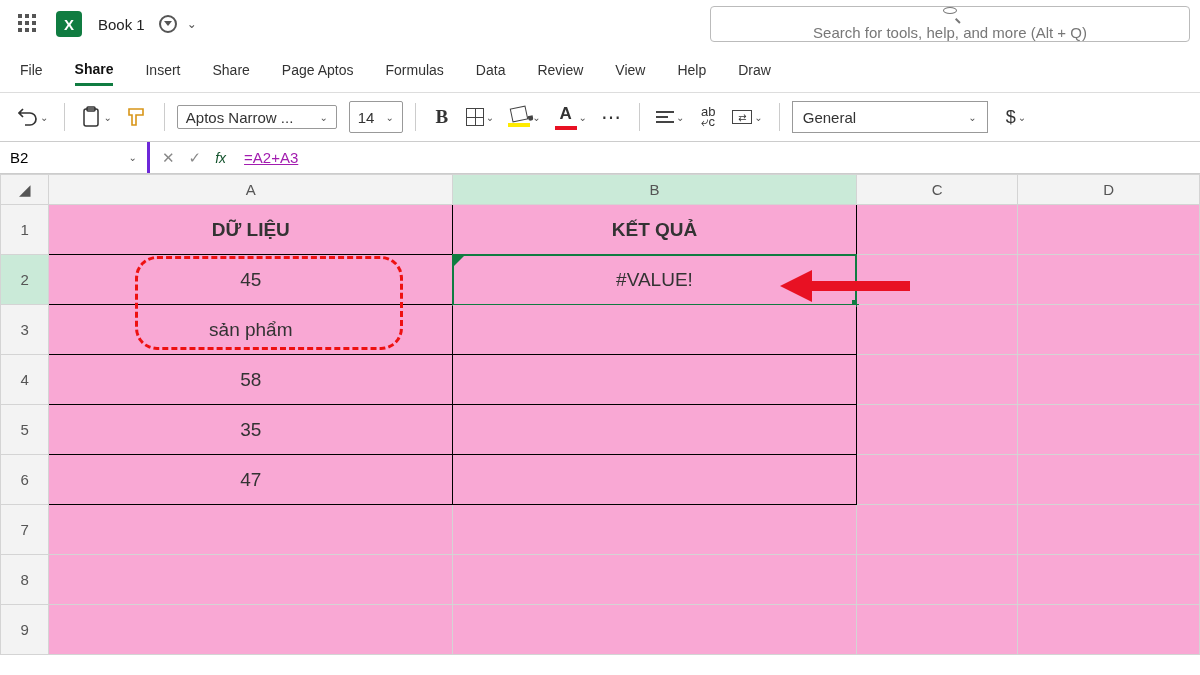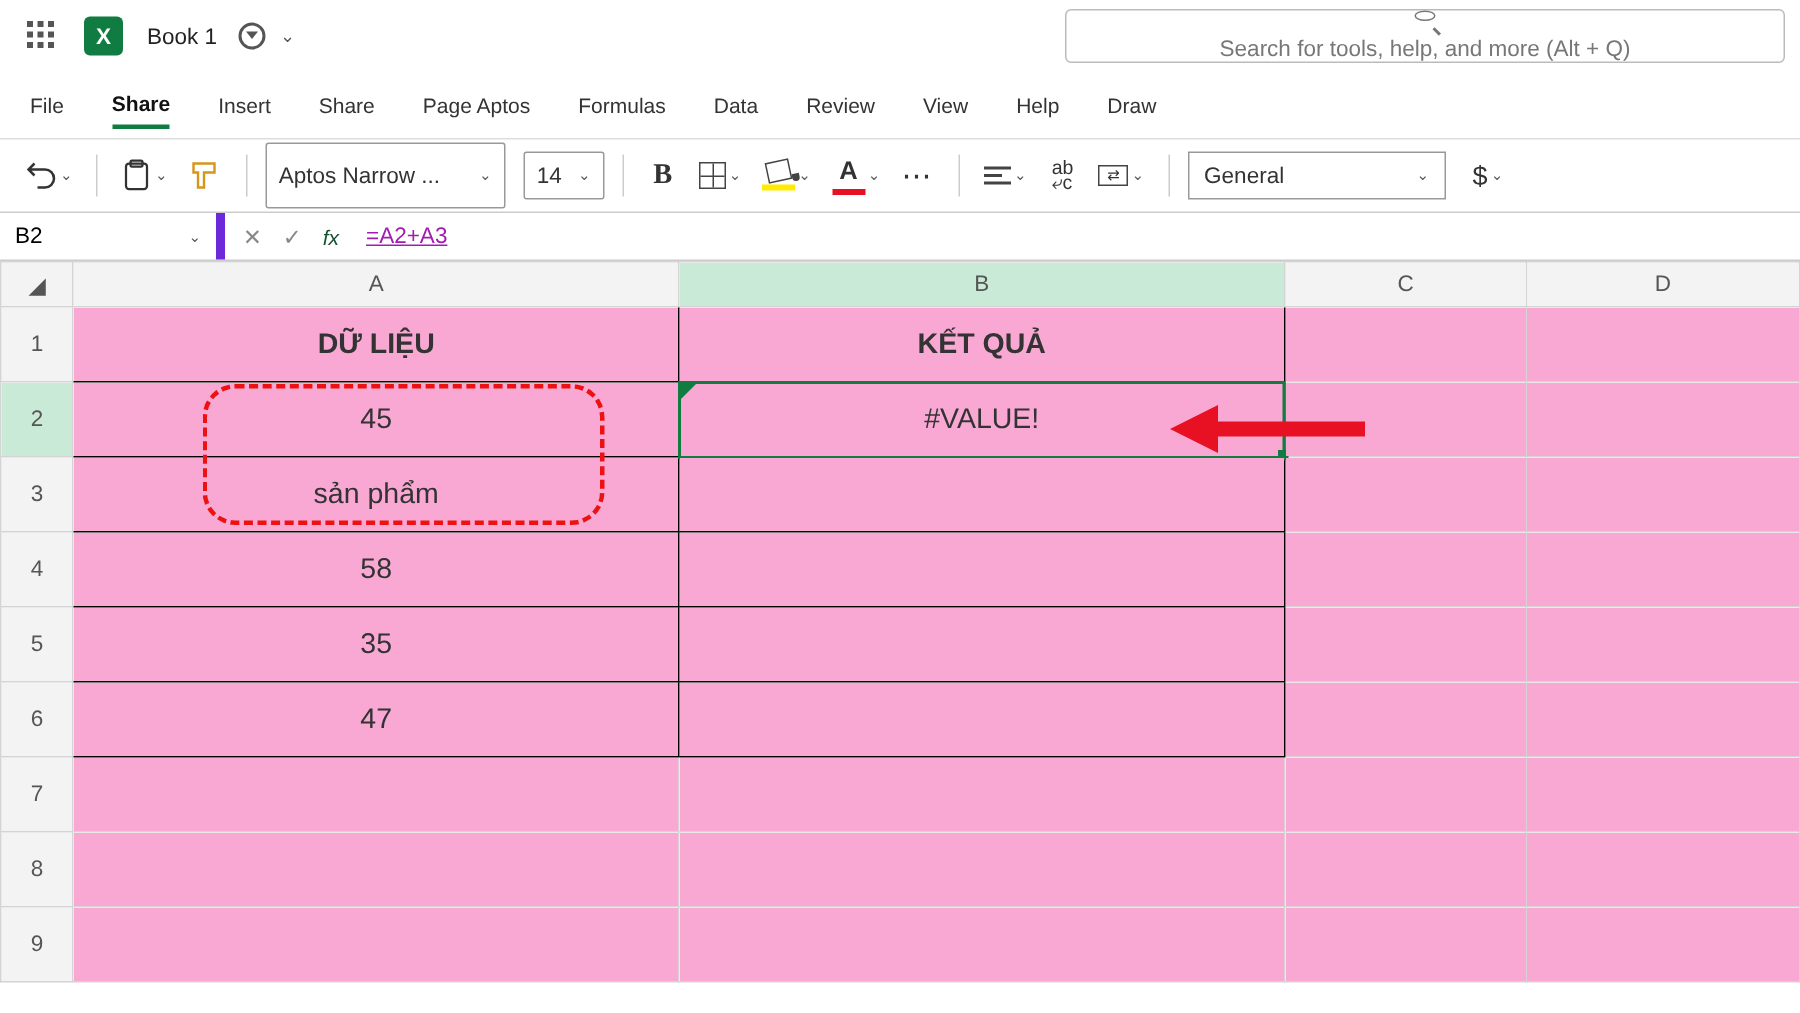--- a/index.html
+++ b/index.html
@@ -21,42 +21,42 @@
   
   .ribbon-tabs { display:flex; align-items:center; gap:32px; height:44px; padding:0 20px; font-size:14px; color:#333;text-align:right;}
   .ribbon-tabs .tab { cursor:pointer; padding:6px 0;}
   .ribbon-tabs .tab.active { font-weight:600; border-bottom:3px solid #107C41; color:#111;}
 
   
   .toolbar { display:flex; align-items:center; height:50px; padding:4px 14px; gap:6px; border-top:1px solid #ddd; border-bottom:1px solid #ccc; font-size:15px; color:#333;}
   .tbtn { display:flex; align-items:center; justify-content:center; min-width:28px; height:34px; padding:0 4px; border-radius:3px; cursor:pointer; position:relative;}
   .tchev { font-size:10px; color:#555; margin-left:2px;}
   .sep { width:1px; height:28px; background:#ccc; margin:0 6px;}
-  .font-select { border:1px solid #999; height:44px; width:160px; display:flex; align-items:center; padding:0 8px; justify-content:space-between; font-size:15px; border-radius:2px; cursor:pointer;}
+  .font-select { border:1px solid #999; height:24px; width:160px; display:flex; align-items:center; padding:0 8px; justify-content:space-between; font-size:15px; border-radius:2px; cursor:pointer;}
   .size-select { border:1px solid #999; height:32px; width:54px; display:flex; align-items:center; padding:0 8px; justify-content:space-between; font-size:15px; border-radius:2px; cursor:pointer; margin-left:6px;}
-  .numfmt { border:1px solid #999; height:32px; width:172px; display:flex; align-items:center; padding:0 10px; justify-content:space-between; font-size:15px; border-radius:0; cursor:pointer;}
+  .numfmt { border:1px solid #999; height:32px; width:196px; display:flex; align-items:center; padding:0 10px; justify-content:space-between; font-size:15px; border-radius:0; cursor:pointer;}
   .bold-b { font-weight:900; font-size:19px; font-family:"Times New Roman",serif;}
   .borders-icon { width:18px; height:18px; border:1.5px solid #444; position:relative;}
   .borders-icon::before{content:"";position:absolute;left:0;right:0;top:50%;height:1px;background:#444;}
   .borders-icon::after{content:"";position:absolute;top:0;bottom:0;left:50%;width:1px;background:#444;}
   .fill-icon { width:16px; height:14px; border:1.5px solid #444; transform:rotate(-12deg); position:relative;}
   .fill-icon::after{content:"";position:absolute;width:5px;height:5px;background:#444;border-radius:0 0 50% 50%;right:-6px;bottom:-3px;}
   .underline-bar{display:block;width:22px;height:4px;margin-top:2px;}
   .font-A { font-size:17px; font-weight:600;}
   .more-dots { font-size:20px; letter-spacing:2px; color:#333;}
   .align-icon { display:flex; flex-direction:column; gap:3px; width:18px;}
   .align-icon span{height:2px;background:#444;}
   .wrap-icon { font-size:13px; line-height:10px;}
   .merge-icon { width:20px; height:14px; border:1.5px solid #444; display:flex; align-items:center; justify-content:center;}
   .merge-icon span{font-size:10px;}
   .dollar-icon{font-size:18px;}
 
   
   .formula-bar { display:flex; align-items:center; height:32px; border-bottom:1px solid #ccc; font-size:15px;}
-  .name-box { width:150px; height:100%; border-right:6px solid #6d28d9; display:flex; align-items:center; padding:0 10px; justify-content:space-between;}
+  .name-box { width:150px; height:100%; border-right:3px solid #6d28d9; display:flex; align-items:center; padding:0 10px; justify-content:space-between;}
   .fbar-btns { display:flex; align-items:center; gap:14px; padding:0 12px; color:#888;}
   .fx { font-style:italic; font-size:14px; color:#14532d;}
   .formula-input { flex:1; padding:0 6px; color:#a21caf;text-decoration:underline;}
 
   
   .grid-wrap { position:absolute; left:0; right:0; top:174px; bottom:0;}
   .sheet { border-collapse:collapse; table-layout:fixed; width:100%;}
   .sheet td, .sheet th { border:1px solid #d4d4d4; height:50px; font-size:19px; color:#333; text-align:center; background:#f9a8d4; position:relative;}
   .sheet thead th { height:30px; background:#f3f3f3; font-weight:400; color:#555; font-size:15px;}
   .sheet .rownum { width:48px; background:#f3f3f3; font-weight:400; color:#555; font-size:15px;}

